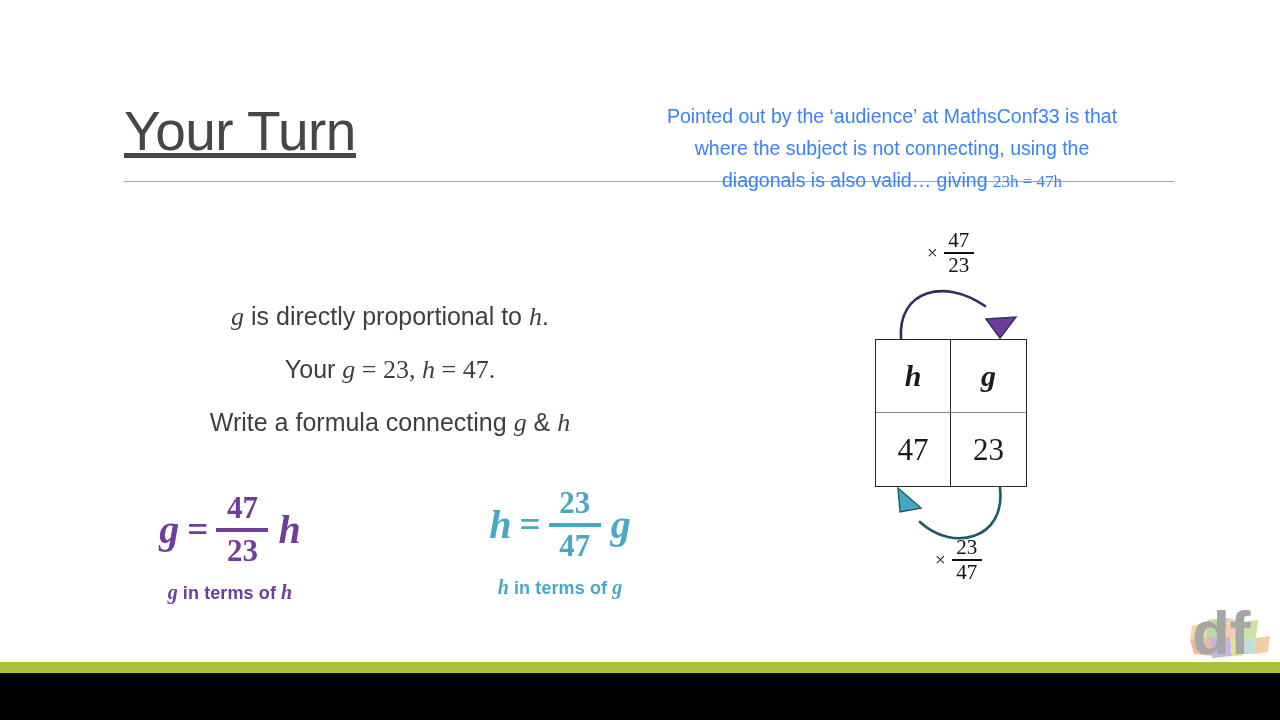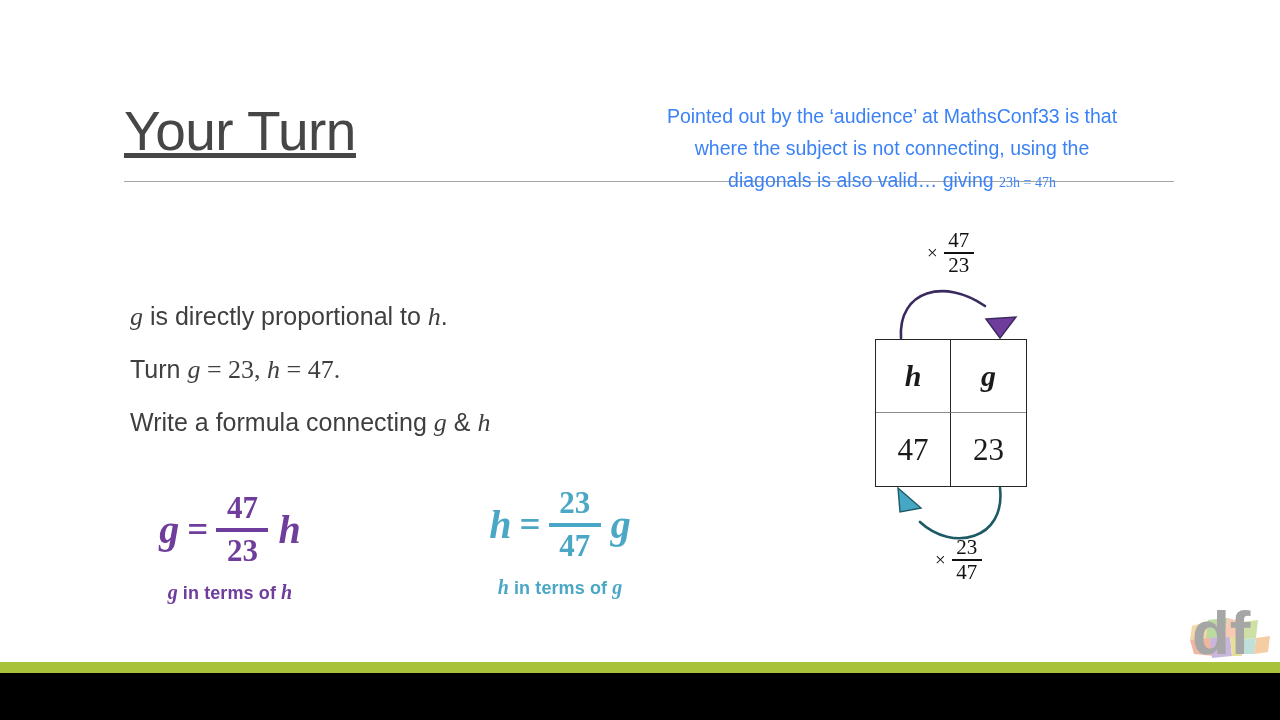--- a/index.html
+++ b/index.html
@@ -44,29 +44,30 @@
     width: 584px;
     text-align: center;
     font-size: 19.5px;
     line-height: 32px;
     color: #3b82f6;
     font-family: "Liberation Sans", sans-serif;
     margin-top: 37px;
   }
   .mathser {
     font-family: "Liberation Serif", serif;
-    font-size: 14px;
+    font-size: 17px;
   }
 
   
   #question-block {
     position: absolute;
     left: 130px;
     top: 290px;
     width: 520px;
+    text-align: center;
     color: #3f3f3f;
   }
   .q-line {
     font-size: 25px;
     line-height: 53px;
     white-space: nowrap;
   }
   .q-line .v {
     font-family: "Liberation Serif", serif;
     font-style: italic;
@@ -246,21 +247,21 @@
   <span>Pointed out by the ‘audience’ at MathsConf33 is that</span><br>
   <span>where the subject is not connecting, using the</span><br>
   <span>diagonals is also valid… giving </span><span class="mathser">23h = 47h</span>
 </div>
 
 <div id="question-block">
   <div class="q-line">
     <span class="v">g</span><span> is directly proportional to </span><span class="v">h</span><span>.</span>
   </div>
   <div class="q-line">
-    <span>Turn </span><span class="v">g</span><span class="op"> = </span><span class="num">23</span><span class="num">,  </span><span class="v">h</span><span class="op"> = </span><span class="num">47</span><span class="num">.</span>
+    <span>Your </span><span class="v">g</span><span class="op"> = </span><span class="num">23</span><span class="num">,  </span><span class="v">h</span><span class="op"> = </span><span class="num">47</span><span class="num">.</span>
   </div>
   <div class="q-line">
     <span>Write a formula connecting </span><span class="v">g</span><span> &amp; </span><span class="v">h</span>
   </div>
 </div>
 
 <div class="formula-card purple" id="formula-g">
   <div class="eq">
     <span class="lhs">g</span>
     <span class="equals">=</span>

